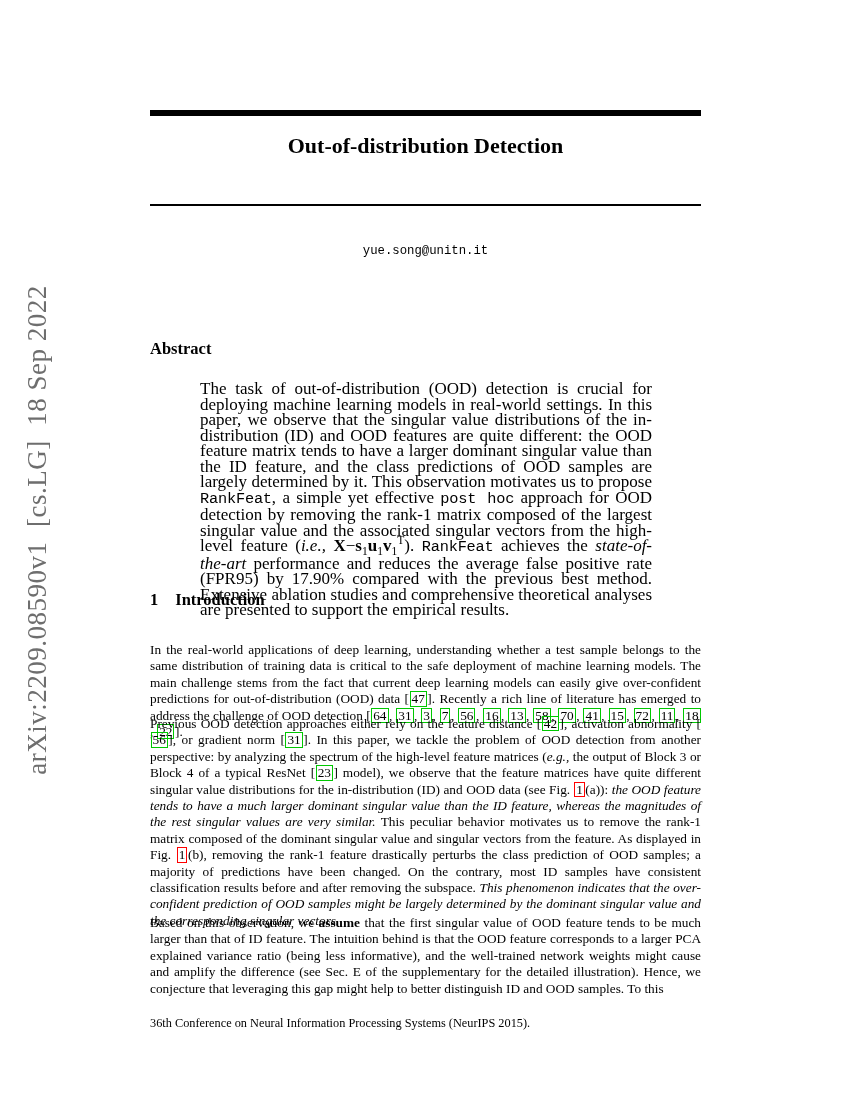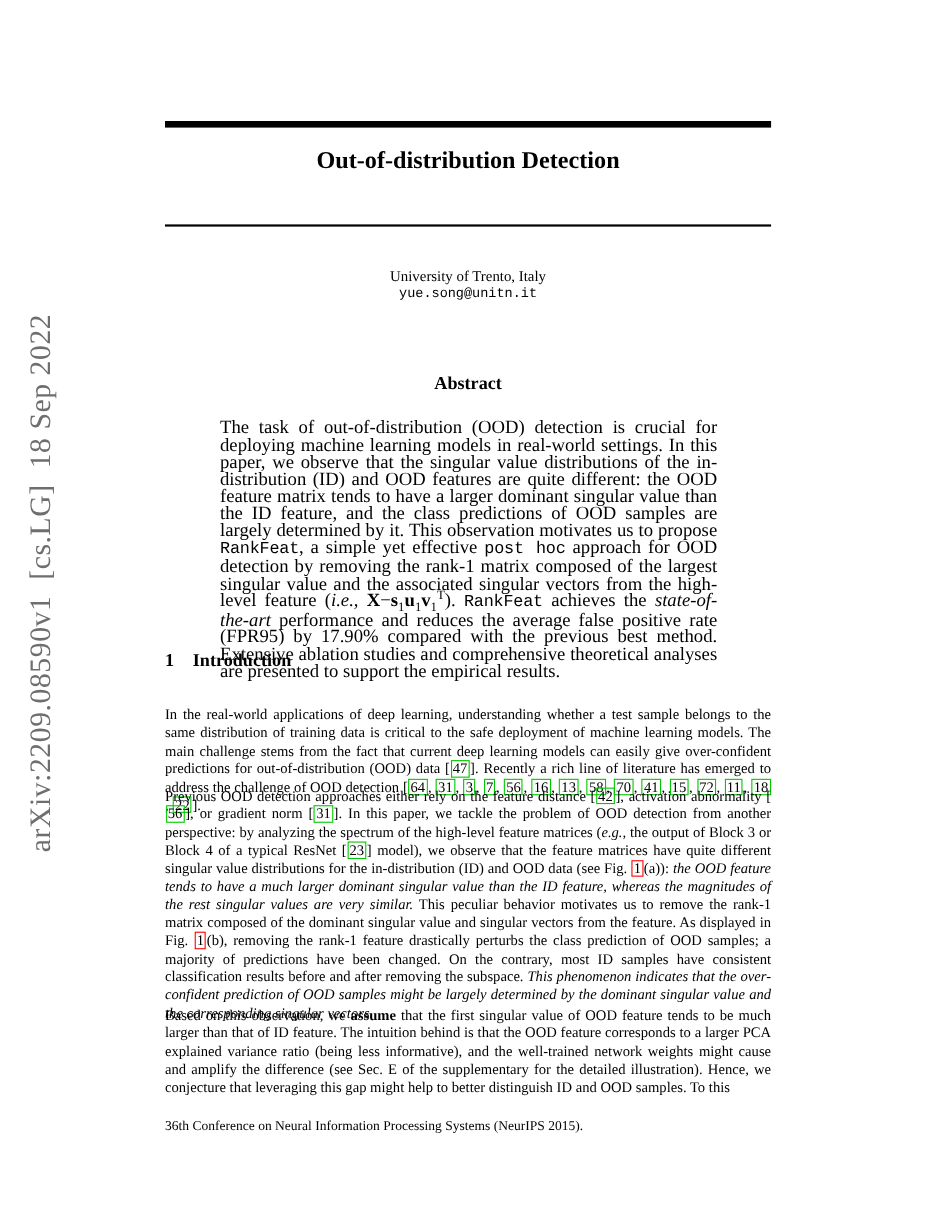--- a/index.html
+++ b/index.html
@@ -23,21 +23,21 @@
   .rule-thick{position:absolute;left:0;top:110px;width:551px;height:6px;background:#000;}
   .rule-thin{position:absolute;left:0;top:204px;width:551px;height:2px;background:#000;}
   .paper-title{
     position:absolute;left:0;top:131px;width:551px;text-align:center;
     font-weight:bold;font-size:22px;line-height:30px;
   }
   .author-block{position:absolute;left:0;top:243px;width:551px;text-align:center;font-size:13.5px;line-height:15.5px;}
   .author-names{font-weight:bold;font-size:13.8px;}
   .author-email{font-family:"Liberation Mono", monospace;font-size:12.3px;margin-top:1px;}
   .abstract-heading{
-    position:absolute;left:0;top:339px;width:551px;text-align:center;
+    position:absolute;left:0;top:339px;width:551px;
     font-weight:bold;font-size:16.5px;
   }
   .abstract-body{
     position:absolute;left:50px;top:381px;width:452px;
     font-size:17px;line-height:15.5px;text-align:justify;
   }
   .section-heading{
     position:absolute;left:0;top:590px;font-weight:bold;font-size:16.5px;text-align:center;
   }
   .section-heading .sec-num{display:inline-block;margin-right:17px;}
@@ -70,21 +70,20 @@
 <div class="content">
   <div class="rule-thick"></div>
 
   <div class="paper-title">
     <div>Out-of-distribution Detection</div>
   </div>
 
   <div class="rule-thin"></div>
 
   <div class="author-block">
-    <div>University of Trento, Italy</div>
     <div class="author-email">yue.song@unitn.it</div>
   </div>
 
   <div class="abstract-heading">Abstract</div>
 
   <p class="abstract-body">The task of out-of-distribution (OOD) detection is crucial for deploying machine learning models in real-world settings. In this paper, we observe that the singular value distributions of the in-distribution (ID) and OOD features are quite different: the OOD feature matrix tends to have a larger dominant singular value than the ID feature, and the class predictions of OOD samples are largely determined by it. This observation motivates us to propose <span class="mono">RankFeat</span>, a simple yet effective <span class="mono">post hoc</span> approach for OOD detection by removing the rank-1 matrix composed of the largest singular value and the associated singular vectors from the high-level feature (<em>i.e.,</em> <span class="mathbf">X</span>−<span class="mathbf">s</span><sub>1</sub><span class="mathbf">u</span><sub>1</sub><span class="mathbf">v</span><sub>1</sub><sup>T</sup>). <span class="mono">RankFeat</span> achieves the <em>state-of-the-art</em> performance and reduces the average false positive rate (FPR95) by 17.90% compared with the previous best method. Extensive ablation studies and comprehensive theoretical analyses are presented to support the empirical results.</p>
 
   <div class="section-heading">
     <span class="sec-num">1</span><span>Introduction</span>
   </div>

